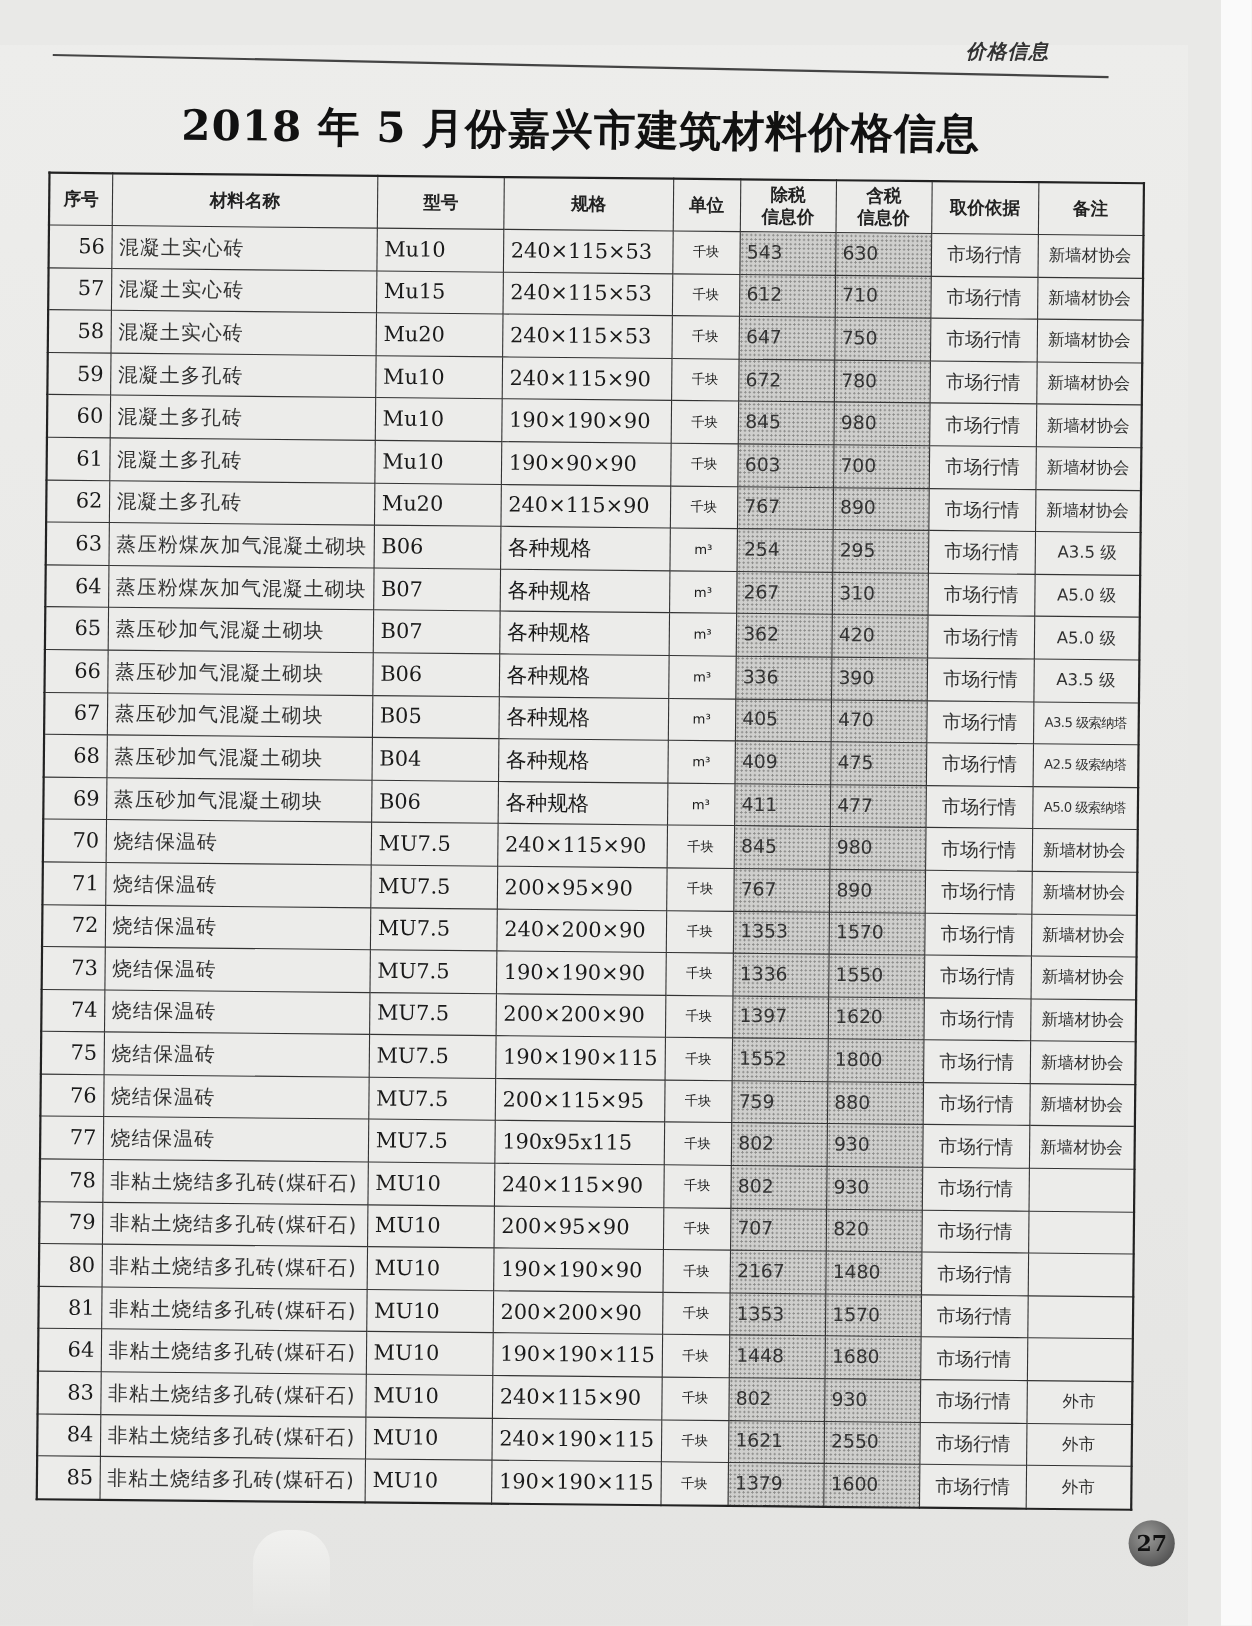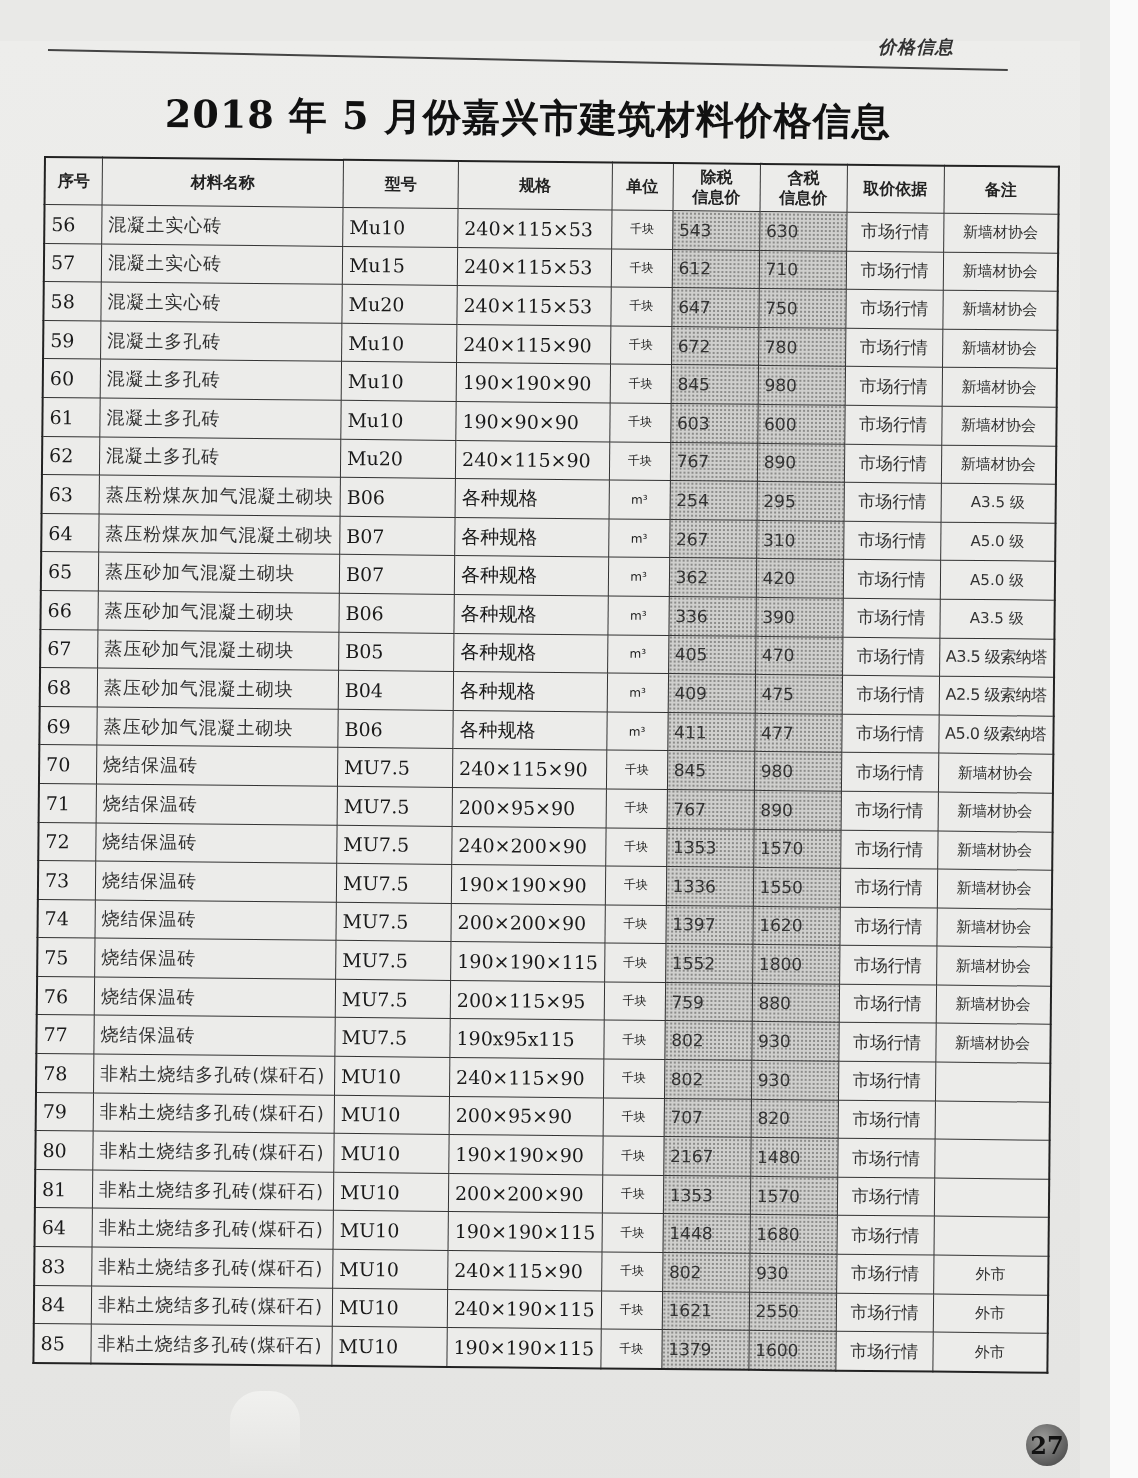--- a/index.html
+++ b/index.html
@@ -50,45 +50,45 @@
     padding:0 6px;
     height:37.6px;
     white-space:nowrap;
     font-size:19px;
   }
   th {
     font-family:"DejaVu Sans", sans-serif; font-weight:bold; font-size:16px;
     height:46px; text-align:center; color:#222;
   }
   th .two { display:block; line-height:20px; }
-  td.c-no { width:44px; text-align:left; }
+  td.c-no { width:44px; text-align:right; }
   td.c-name { width:228px; text-align:left; font-family:"DejaVu Sans", sans-serif; font-size:18px; letter-spacing:1px; color:#333; }
   td.c-model { width:102px; text-align:left; }
   td.c-spec { width:136px; text-align:left; }
   td.c-unit { width:48px; text-align:center; font-family:"DejaVu Sans", sans-serif; font-size:12px; }
   td.c-price {
     width:74px; text-align:left;
     font-family:"DejaVu Sans", sans-serif; font-size:17px; color:#333;
     background-color:#cfcfcd;
     background-image:radial-gradient(#8c8c8a 0.9px, transparent 1px);
     background-size:4px 4px;
   }
   td.c-basis { width:84px; text-align:center; font-family:"DejaVu Sans", sans-serif; font-size:17px; color:#333; }
   td.c-note { width:82px; text-align:center; font-family:"DejaVu Sans", sans-serif; font-size:15px; color:#333; }
-  td.c-note.small { font-size:16px; letter-spacing:-0.5px; }
+  td.c-note.small { font-size:12px; letter-spacing:-0.5px; }
   .footer-left {
     position:absolute; left:26px; top:1480px;
     font-family:"DejaVu Sans", sans-serif; font-weight:bold; font-size:20px; color:#222;
   }
   .footer-left .yr { font-family:"DejaVu Serif", serif; font-weight:normal; margin-left:10px; }
   .page-badge {
-    position:absolute; left:1026px; top:1383px; width:42px; height:42px;
+    position:absolute; left:1026px; top:1341px; width:42px; height:42px;
     border-radius:50%;
     background:radial-gradient(circle at 40% 35%, #9a9a98, #555 75%);
-    color:#111; font-weight:bold; font-size:24px;
+    color:#111; font-weight:bold; font-size:20px;
     display:flex; align-items:center; justify-content:center;
   }
   .thumb-blur {
     position:absolute; left:230px; top:1350px; width:70px; height:128px;
     background:linear-gradient(180deg,#f2f2f0,#dcdcda);
     border-radius:30px 30px 0 0; opacity:0.9;
   }
   .clip-shadow {
     position:absolute; left:210px; top:1438px; width:200px; height:60px;
     border-radius:100px 100px 0 0; background:#7b7b79; opacity:0.6;
@@ -179,21 +179,21 @@
             <td class="c-basis">市场行情</td>
             <td class="c-note">新墙材协会</td>
           </tr>
           <tr>
             <td class="c-no">61</td>
             <td class="c-name">混凝土多孔砖</td>
             <td class="c-model">Mu10</td>
             <td class="c-spec">190×90×90</td>
             <td class="c-unit">千块</td>
             <td class="c-price">603</td>
-            <td class="c-price">600</td>
+            <td class="c-price">700</td>
             <td class="c-basis">市场行情</td>
             <td class="c-note">新墙材协会</td>
           </tr>
           <tr>
             <td class="c-no">62</td>
             <td class="c-name">混凝土多孔砖</td>
             <td class="c-model">Mu20</td>
             <td class="c-spec">240×115×90</td>
             <td class="c-unit">千块</td>
             <td class="c-price">767</td>

